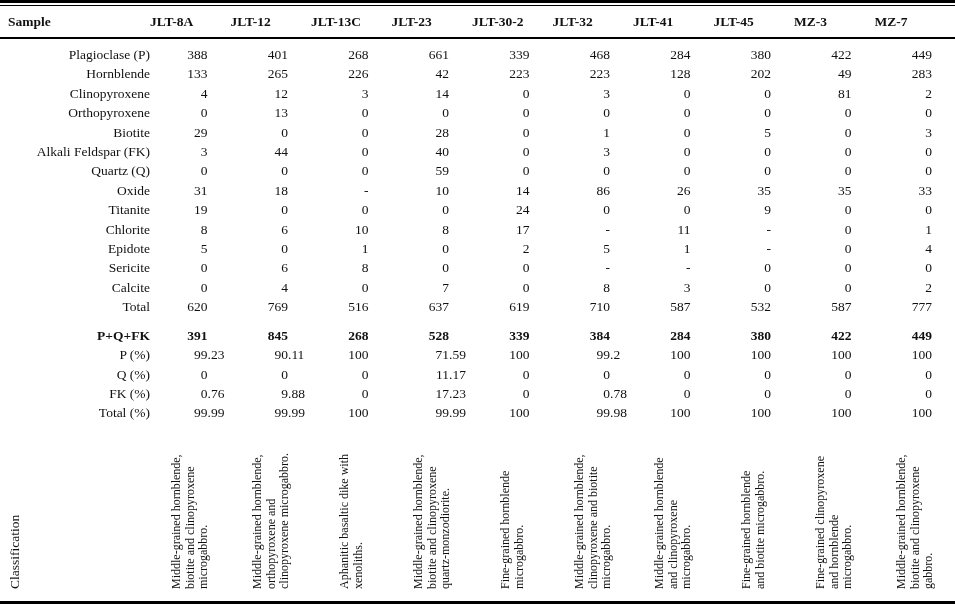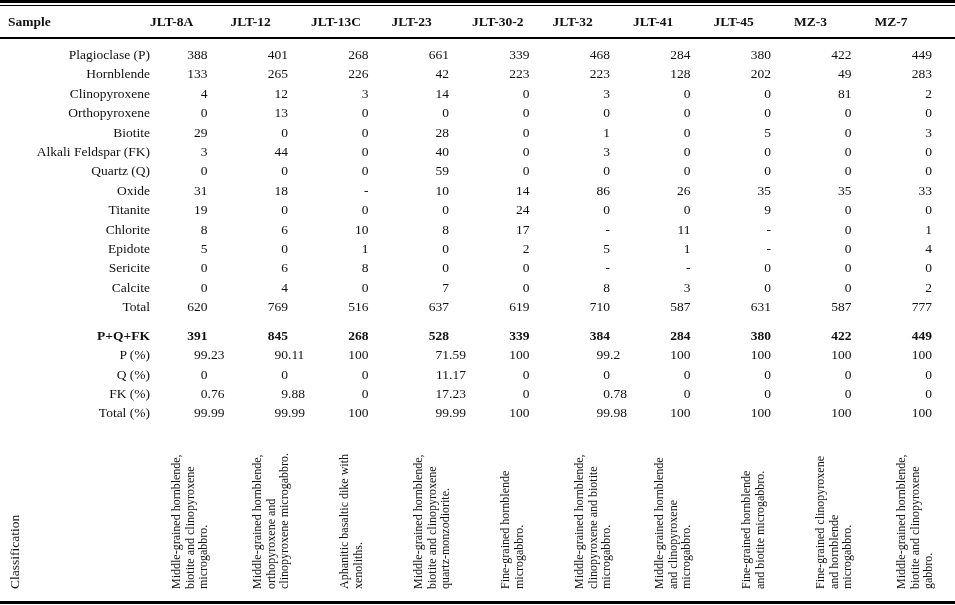--- a/index.html
+++ b/index.html
@@ -299,21 +299,21 @@
         </tr>
         <tr>
           <td class="label">Total</td>
           <td class="num"><span>620</span><span class="frac"></span></td>
           <td class="num"><span>769</span><span class="frac"></span></td>
           <td class="num"><span>516</span><span class="frac"></span></td>
           <td class="num"><span>637</span><span class="frac"></span></td>
           <td class="num"><span>619</span><span class="frac"></span></td>
           <td class="num"><span>710</span><span class="frac"></span></td>
           <td class="num"><span>587</span><span class="frac"></span></td>
-          <td class="num"><span>631</span><span class="frac"></span></td>
+          <td class="num"><span>532</span><span class="frac"></span></td>
           <td class="num"><span>587</span><span class="frac"></span></td>
           <td class="num"><span>777</span><span class="frac"></span></td>
         </tr>
         <tr class="section-start">
           <td class="label">P+Q+FK</td>
           <td class="num"><span>391</span><span class="frac"></span></td>
           <td class="num"><span>845</span><span class="frac"></span></td>
           <td class="num"><span>268</span><span class="frac"></span></td>
           <td class="num"><span>528</span><span class="frac"></span></td>
           <td class="num"><span>339</span><span class="frac"></span></td>

